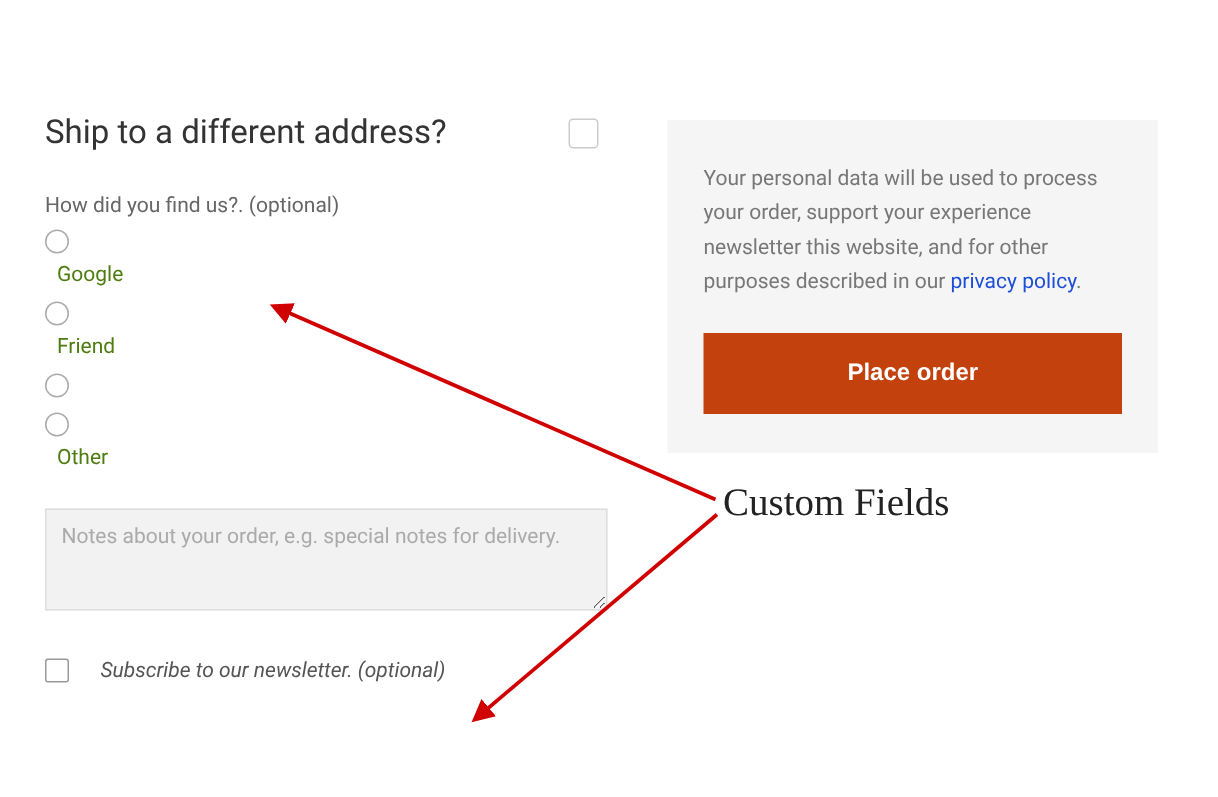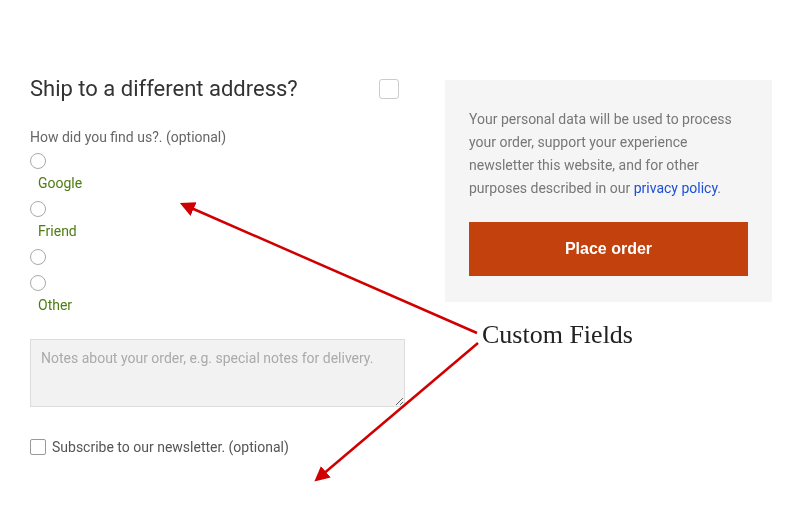--- a/index.html
+++ b/index.html
@@ -85,21 +85,22 @@
       resize: both;
       margin-top: 6px;
     }
     .order-notes-textarea::placeholder {
       color: #aaa;
     }
     .newsletter-row {
       margin-top: 28px;
       display: flex;
       align-items: center;
-      gap: 6px;
+      gap: 21px;
+      font-style: italic;
     }
     .newsletter-checkbox {
       width: 16px;
       height: 16px;
       border: 1px solid #999;
       border-radius: 2px;
       background: #fff;
       cursor: pointer;
     }
     .newsletter-label {

